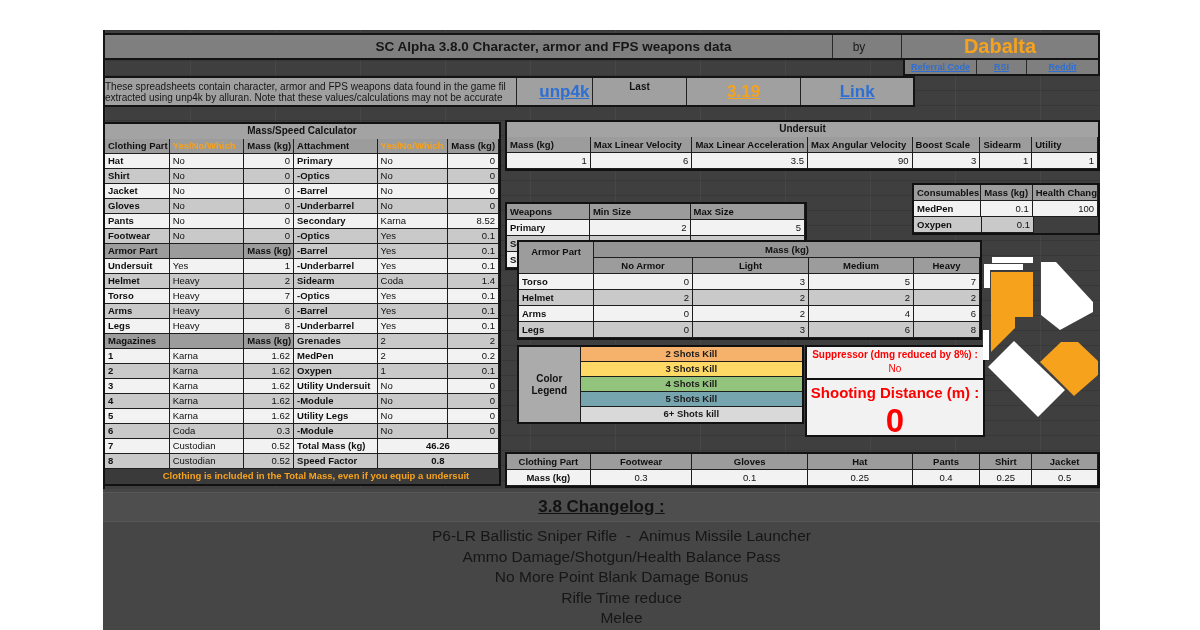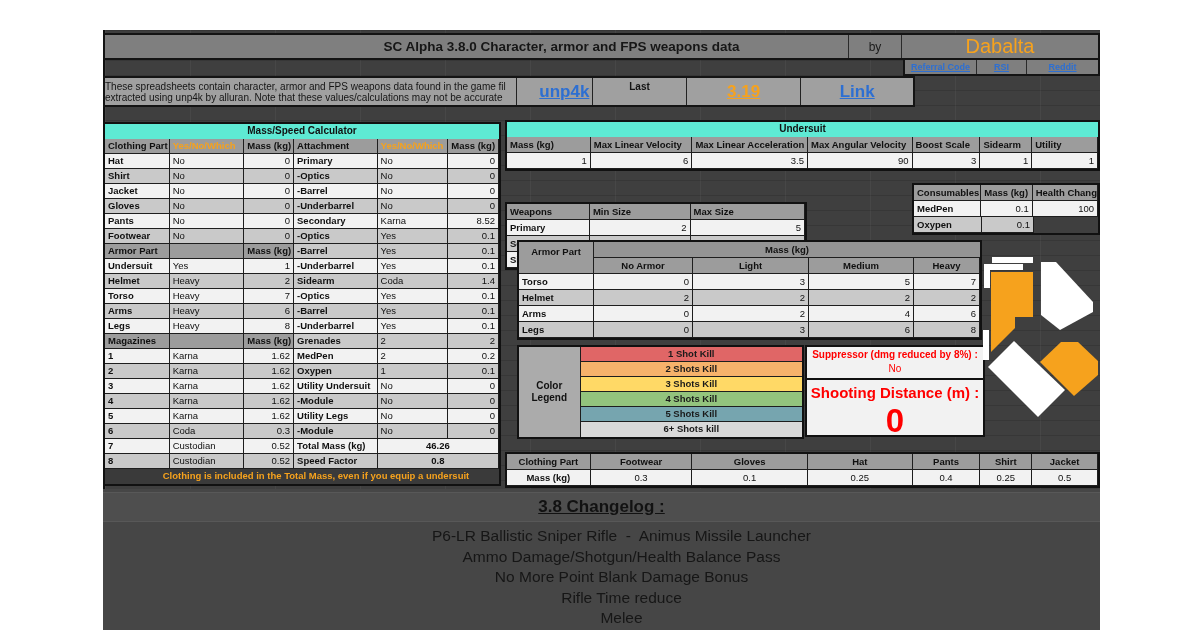--- a/index.html
+++ b/index.html
@@ -16,21 +16,21 @@
     border-left:2px solid #101010;}
 
   
   .hdr{left:103px;top:33px;width:997px;height:27px;background:#7F7F7F;border:2px solid #141414;
        display:flex;align-items:stretch;}
   .hdr-title{flex:1;display:flex;align-items:center;justify-content:center;padding-left:170px;
        font-weight:bold;font-size:13.5px;color:#161616;white-space:nowrap;overflow:hidden;}
   .hdr-by{width:52px;border-left:1px solid #2a2a2a;display:flex;align-items:center;justify-content:center;
        font-size:12px;color:#1b1b1b;}
   .hdr-author{width:196px;border-left:1px solid #2a2a2a;display:flex;align-items:center;justify-content:center;
-       font-size:20px;font-weight:normal;color:var(--orange);}
+       font-size:20px;font-weight:bold;color:var(--orange);margin-left:16px;}
 
   .links{left:903px;top:60px;width:197px;height:16px;background:#7F7F7F;border:2px solid #141414;border-top:none;
        display:flex;}
   .lnk{display:flex;align-items:center;justify-content:center;font-size:9px;font-weight:bold;
        color:var(--blue);text-decoration:underline;border-right:1px solid #2a2a2a;white-space:nowrap;overflow:hidden;box-sizing:border-box;}
   .lnk:last-child{border-right:none;}
   .lnk1{width:72px;} .lnk2{width:50px;} .lnk3{width:71px;}
 
   
   .info{left:103px;top:76px;width:812px;height:31px;background:#A0A0A0;border:2px solid #141414;display:flex;}
@@ -47,21 +47,21 @@
   .tbl{border:2px solid #111;background:#3F3F3F;}
   .trow{display:flex;}
   .cell{box-sizing:border-box;border-right:1px solid #1e1e1e;border-bottom:1px solid #1e1e1e;
         padding:0 3px;font-size:9.5px;line-height:14px;white-space:nowrap;overflow:hidden;color:#101010;}
   .b{font-weight:bold;}
   .num{text-align:right;}
   .ctr{text-align:center;padding:0 1px;}
   .w{background:#F2F2F2;}
   .g{background:#C9C9C9;}
   .hd{background:#9C9C9C;}
-  .ttl{background:#5eead4;font-weight:bold;text-align:center;}
+  .ttl{background:#a3a3a3;font-weight:bold;text-align:center;}
   .orange-t{color:var(--orange);}
 
   
   .ms{left:103px;top:122px;width:398px;}
   .ms .cell{height:15px;}
   .ms-title{height:15px;line-height:14px;font-size:10px;}
   .c1{width:65px;} .c2{width:75px;} .c3{width:50px;} .c4{width:84px;} .c5{width:71px;} .c6{width:51px;}
   .cspan{width:122px;}
   .ms-foot{height:15px;background:#3A3A3A;color:var(--orange);font-weight:bold;font-size:9.5px;
        text-align:center;line-height:14px;white-space:nowrap;overflow:hidden;padding-left:28px;}
@@ -447,21 +447,20 @@
           <div class="cell ca3 num g">3</div>
           <div class="cell ca4 num g">6</div>
           <div class="cell ca5 num g">8</div>
         </div>
       </div>
   </div>
 
   <div class="abs legend">
     <div class="lg-label">Color Legend</div>
     <div class="lg-rows" id="lg-rows">
-        <div class="lg-row" style="background: rgb(224, 102, 102);">1 Shot Kill</div>
         <div class="lg-row" style="background: rgb(246, 178, 107);">2 Shots Kill</div>
         <div class="lg-row" style="background: rgb(255, 217, 102);">3 Shots Kill</div>
         <div class="lg-row" style="background: rgb(147, 196, 125);">4 Shots Kill</div>
         <div class="lg-row" style="background: rgb(118, 165, 175);">5 Shots Kill</div>
         <div class="lg-row" style="background: rgb(217, 217, 217);">6+ Shots kill</div>
       </div>
   </div>
 
   <div class="abs supp">
     <div class="supp-l1">Suppressor (dmg reduced by 8%) :</div>

